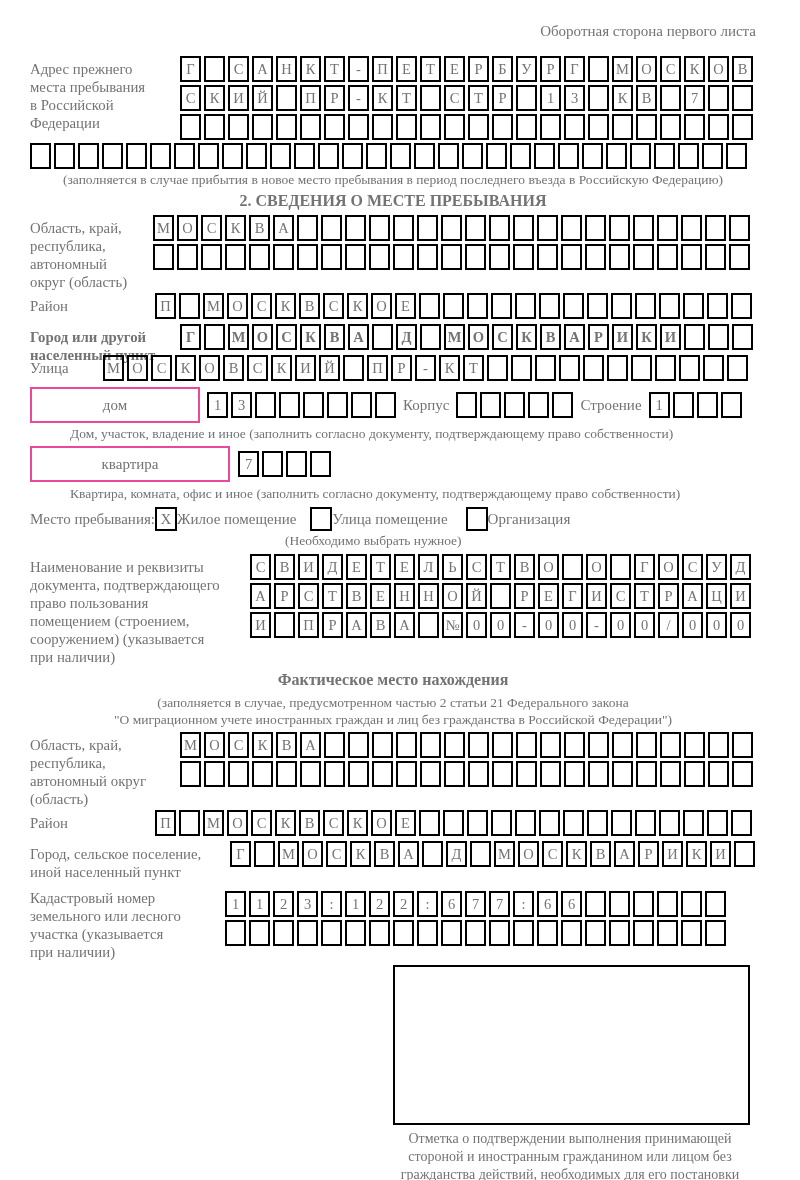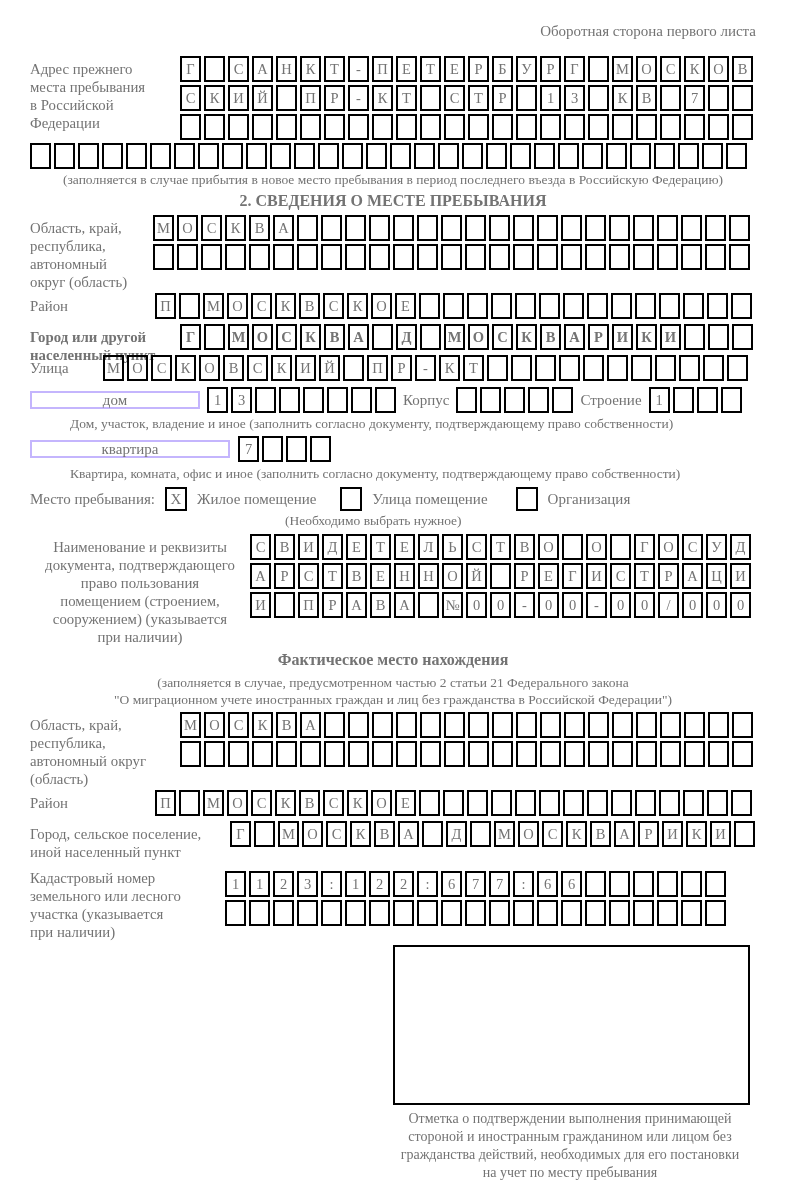--- a/index.html
+++ b/index.html
@@ -6,42 +6,42 @@
   .page{
     position:relative;width:800px;height:1180px;box-sizing:border-box;
     padding:22px 44px 0 30px;background:#fff;color:#737373;
     font-family:"Liberation Serif","DejaVu Serif",serif;overflow:hidden;
   }
   .header-note{text-align:right;font-size:15px;line-height:18px;}
   .frow{display:flex;align-items:flex-start;}
   .tight{height:29px;}
   .flabel{font-size:14.8px;line-height:18px;white-space:pre-line;padding-top:4px;flex:0 0 auto;}
   .lw73{width:73px;}  .lw123{width:123px;} .lw125{width:125px;}
-  .lw150{width:150px;} .lw195{width:195px;} .lw200{width:200px;} .lw220{width:220px;text-align:center;}
+  .lw150{width:150px;} .lw195{width:195px;} .lw200{width:200px;} .lw220{width:220px;}
   .boxcol{display:flex;flex-direction:column;gap:3px;}
   .boxrow{display:flex;gap:3px;flex:0 0 auto;}
   .box{
     width:21px;height:26px;border:2px solid #000;box-sizing:border-box;
     display:flex;align-items:center;justify-content:center;
     font-size:14.5px;font-family:"Liberation Serif",serif;
   }
   .widebox{
-    height:18px;border:2px solid #c4b5fd;box-sizing:border-box;
+    height:36px;border:2px solid #ec4899;box-sizing:border-box;
     display:flex;align-items:center;justify-content:center;font-size:15px;
   }
   .w170{width:170px;} .w200{width:200px;}
   .inline-label{font-size:15px;line-height:26px;white-space:nowrap;}
   .caption{font-size:13.5px;line-height:16px;}
   .center{text-align:center;}
   .sec-title{font-weight:bold;font-size:16px;line-height:19px;text-align:center;}
   .cbox{
     width:22px;height:24px;border:2px solid #000;box-sizing:border-box;
     display:flex;align-items:center;justify-content:center;font-size:15px;
   }
-  .mesto-row{display:flex;align-items:center;gap:10px;font-size:15px;}
+  .mesto-row{display:flex;align-items:center;font-size:15px;}
   .stamp-box{margin-left:363px;width:357px;height:160px;border:2px solid #000;box-sizing:border-box;}
   .stamp-caption{margin-left:330px;width:420px;text-align:center;font-size:14px;line-height:18px;white-space:pre-line;}
 </style>
 </head>
 <body>
 
 <div class="page">
 
   <div class="header-note">Оборотная сторона первого листа</div>
 

